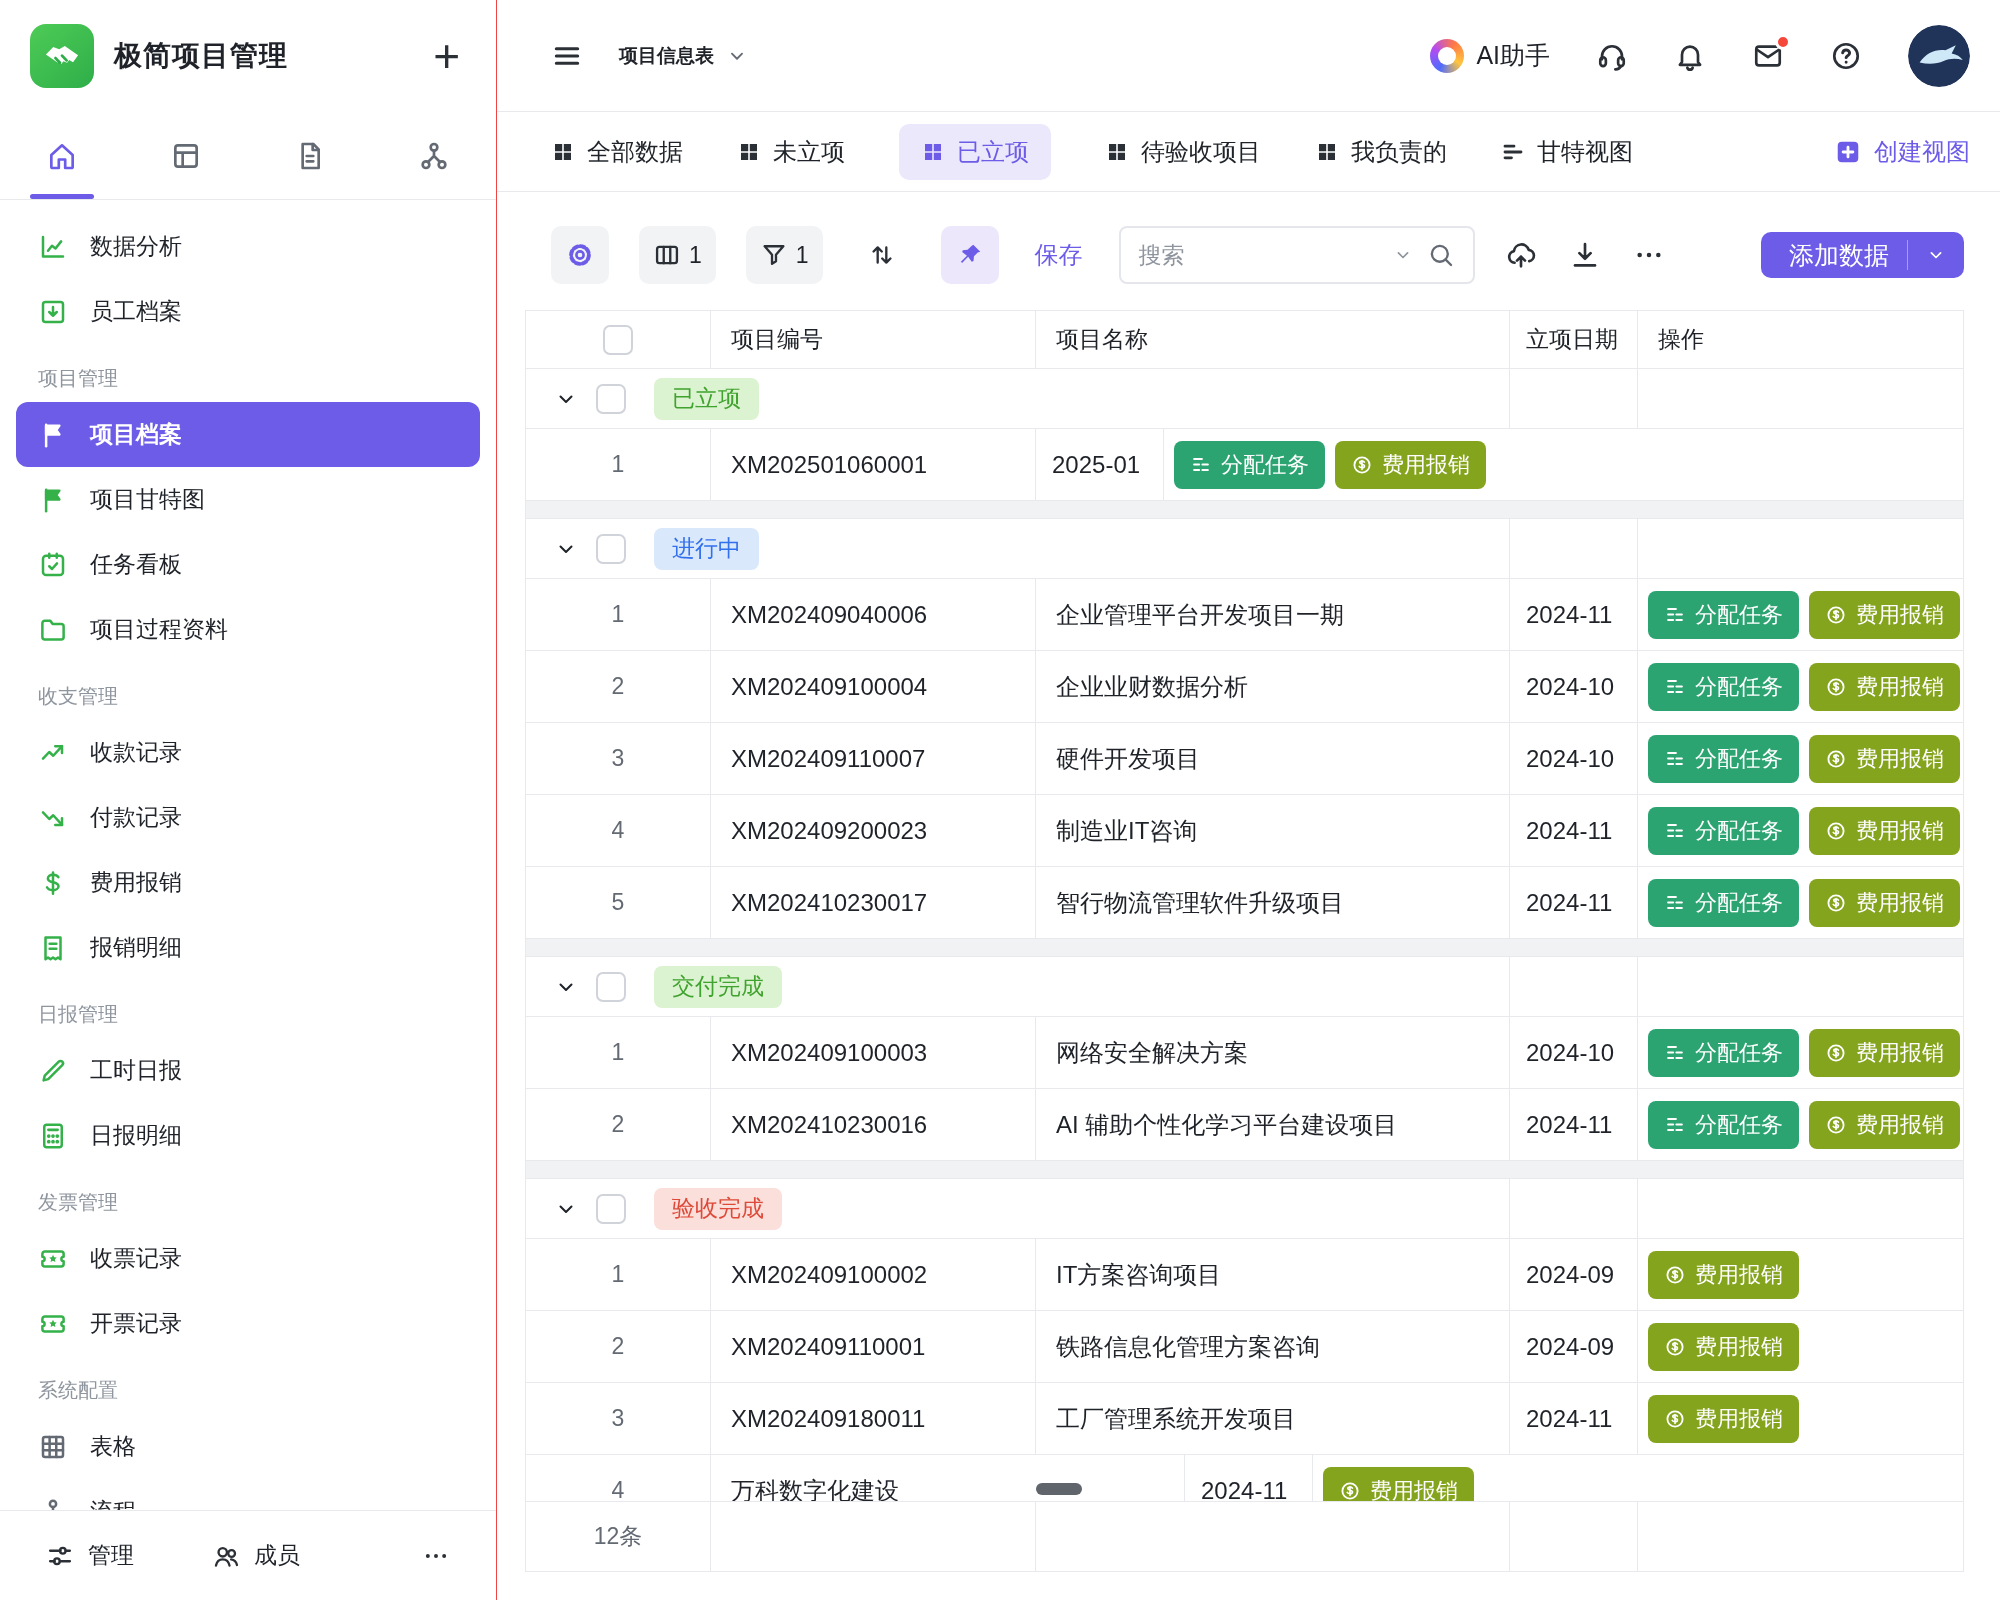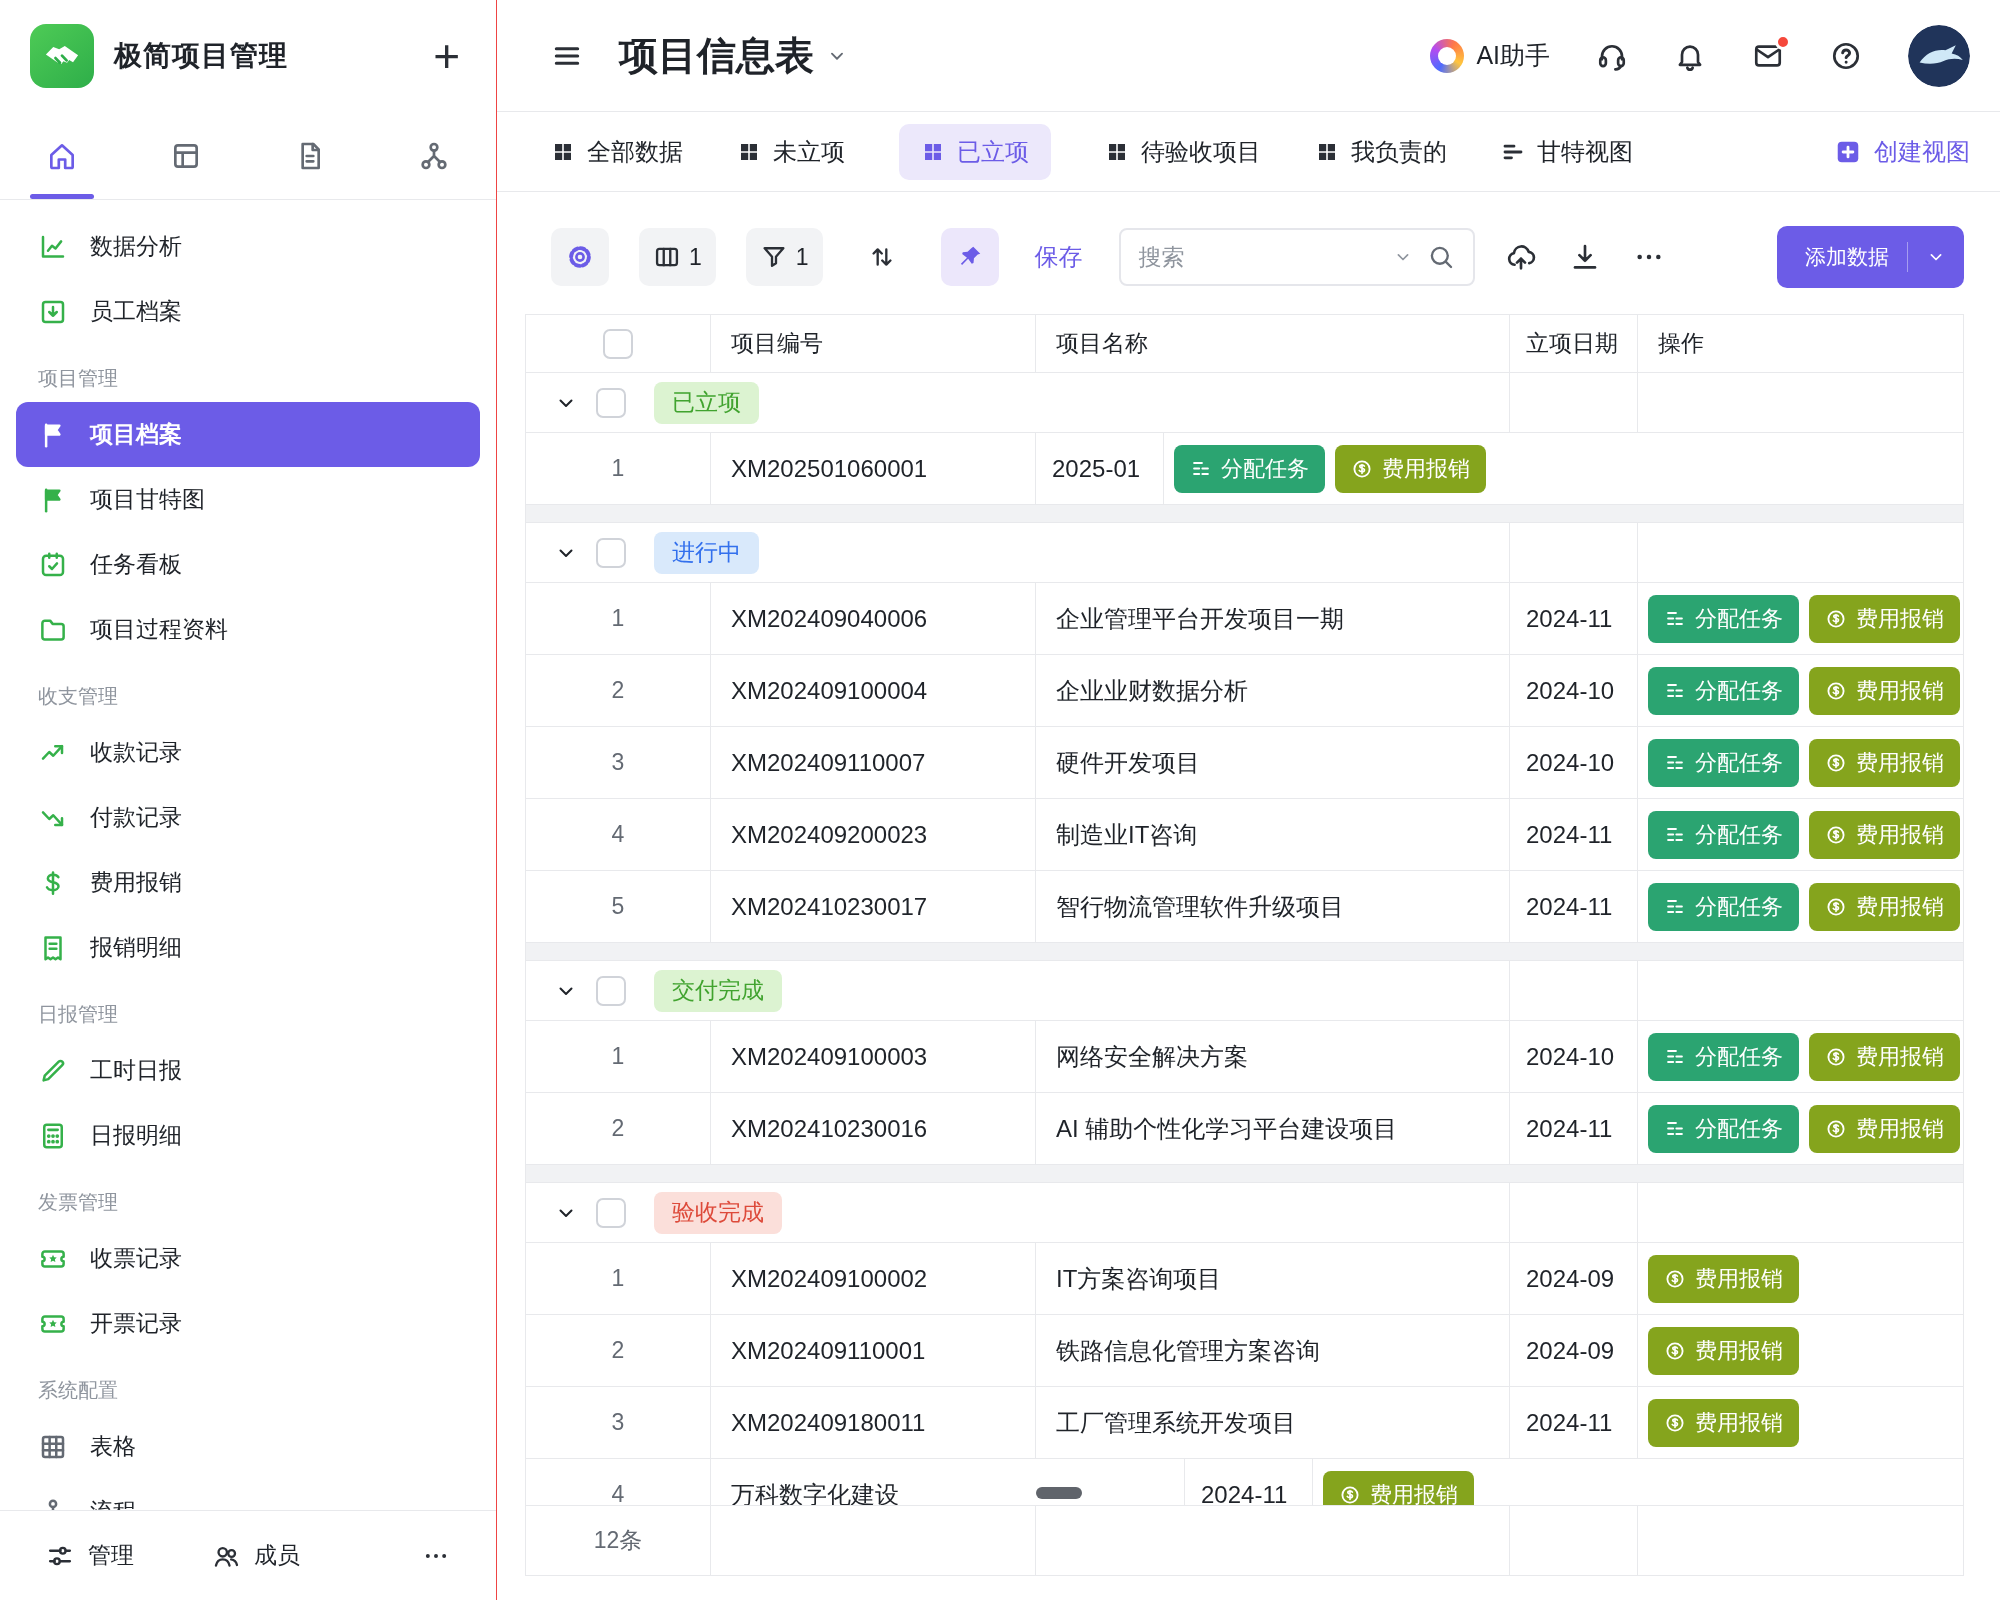--- a/index.html
+++ b/index.html
@@ -30,21 +30,21 @@
 .sb-item.active .ic{color:#fff;}
 .sb-footer{height:90px;flex:none;border-top:1px solid #E8E9EC;display:flex;align-items:center;padding:0 46px;gap:78px;font-size:23px;background:#fff;}
 .sf-item{display:flex;align-items:center;gap:14px;cursor:pointer;}
 .sf-item .ic{width:28px;height:28px;color:#2B2F36;}
 .sf-more{margin-left:auto;}
 
 
 .main{flex:1;min-width:0;display:flex;flex-direction:column;}
 .top{height:112px;flex:none;border-bottom:1px solid #E8E9EC;display:flex;align-items:center;padding:0 30px 0 54px;}
 .hamburger{width:32px;height:32px;color:#2B2F36;margin-right:36px;cursor:pointer;}
-.page-title{font-size:39px;font-weight:600;}
+.page-title{font-size:19px;font-weight:600;}
 .title-chev{width:22px;height:22px;color:#646A73;margin-left:12px;cursor:pointer;}
 .top-right{margin-left:auto;display:flex;align-items:center;gap:46px;}
 .ai{display:flex;align-items:center;gap:12px;font-size:25px;cursor:pointer;}
 .ai-ic{width:34px;height:34px;border-radius:50%;background:conic-gradient(from 210deg,#4E6BFF,#B44CF0,#FF7847,#FFC53D,#4E6BFF);position:relative;flex:none;}
 .ai-ic::after{content:"";position:absolute;inset:8px;background:#fff;border-radius:50%;}
 .tool-ic{width:32px;height:32px;color:#2B2F36;cursor:pointer;}
 .mail-wrap{position:relative;display:inline-flex;}
 .dot{position:absolute;top:-6px;right:-7px;width:16px;height:16px;border-radius:50%;background:#F5483B;border:3px solid #fff;}
 .avatar{width:62px;height:62px;border-radius:50%;overflow:hidden;flex:none;cursor:pointer;}
 .avatar .ic{width:62px;height:62px;}
@@ -64,21 +64,21 @@
 .tbtn.gear .ic{color:#6C5CE7;}
 .tbtn.plainbg{background:transparent;}
 .tbtn.pin{background:#ECE7FB;}
 .tbtn.pin .ic{color:#6C5CE7;}
 .save{color:#6C5CE7;font-size:24px;margin:0 36px 0 6px;cursor:pointer;}
 .search{width:356px;height:58px;border:2px solid #E5E6EB;border-radius:8px;display:flex;align-items:center;padding:0 18px;gap:14px;margin-right:30px;background:#fff;cursor:text;}
 .search-text{flex:1;color:#8F959E;font-size:23px;}
 .search .chev{width:20px;height:20px;color:#8F959E;}
 .search .mag{width:28px;height:28px;color:#646A73;}
 .icbtn{width:32px;height:32px;color:#2B2F36;margin-right:32px;cursor:pointer;}
-.addbtn{margin-left:auto;height:62px;background:#6C5CE7;color:#fff;border:none;border-radius:10px;display:flex;align-items:center;font-size:21px;padding:0 18px 0 28px;cursor:pointer;font-family:inherit;}
+.addbtn{margin-left:auto;height:46px;background:#6C5CE7;color:#fff;border:none;border-radius:10px;display:flex;align-items:center;font-size:25px;padding:0 18px 0 28px;cursor:pointer;font-family:inherit;}
 .addbtn .sep{width:1px;height:30px;background:rgba(255,255,255,.4);margin:0 18px;}
 .addbtn .chevw{width:20px;height:20px;color:#fff;}
 
 
 .table{height:1262px;flex:none;border:1px solid #E8E9EC;display:flex;flex-direction:column;position:relative;background:#fff;}
 .thead{height:58px;flex:none;display:flex;border-bottom:1px solid #E8E9EC;}
 .cell{display:flex;align-items:center;border-right:1px solid #E8E9EC;flex:none;overflow:hidden;}
 .c1{width:185px;justify-content:center;}
 .c2{width:325px;padding:0 20px;}
 .c3{width:474px;padding:0 20px;}

